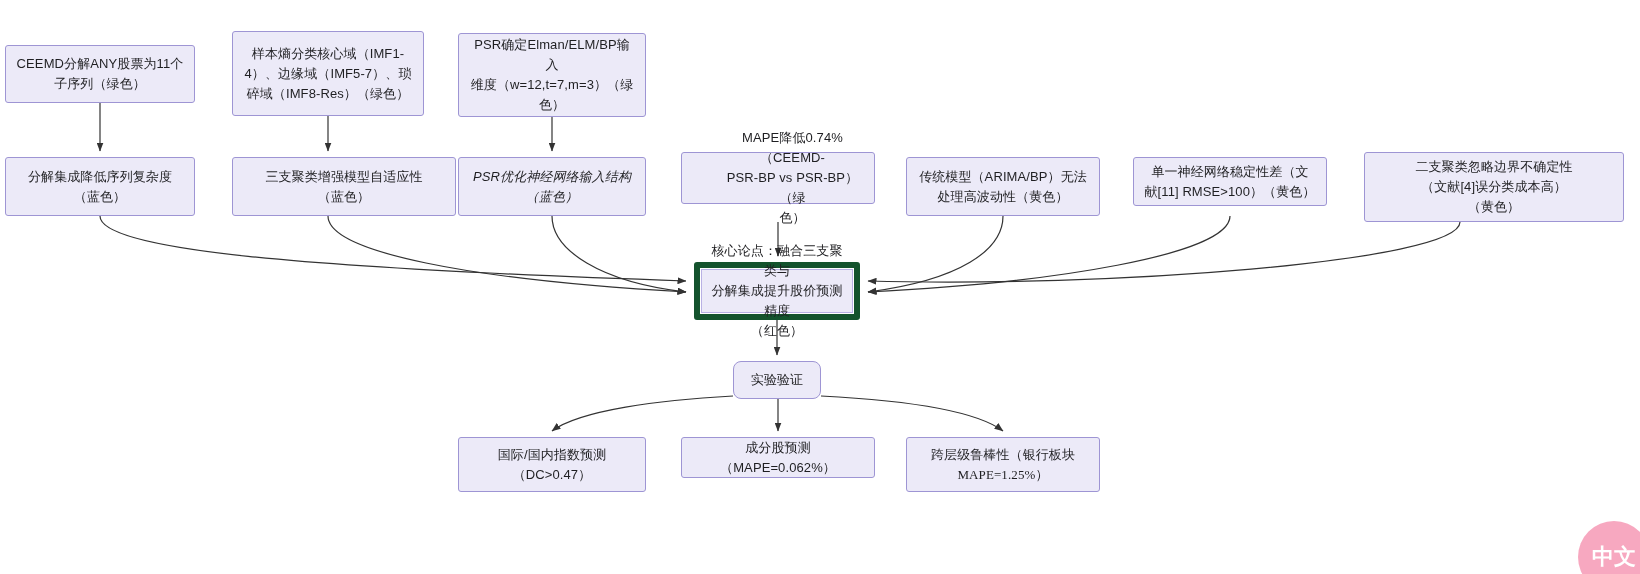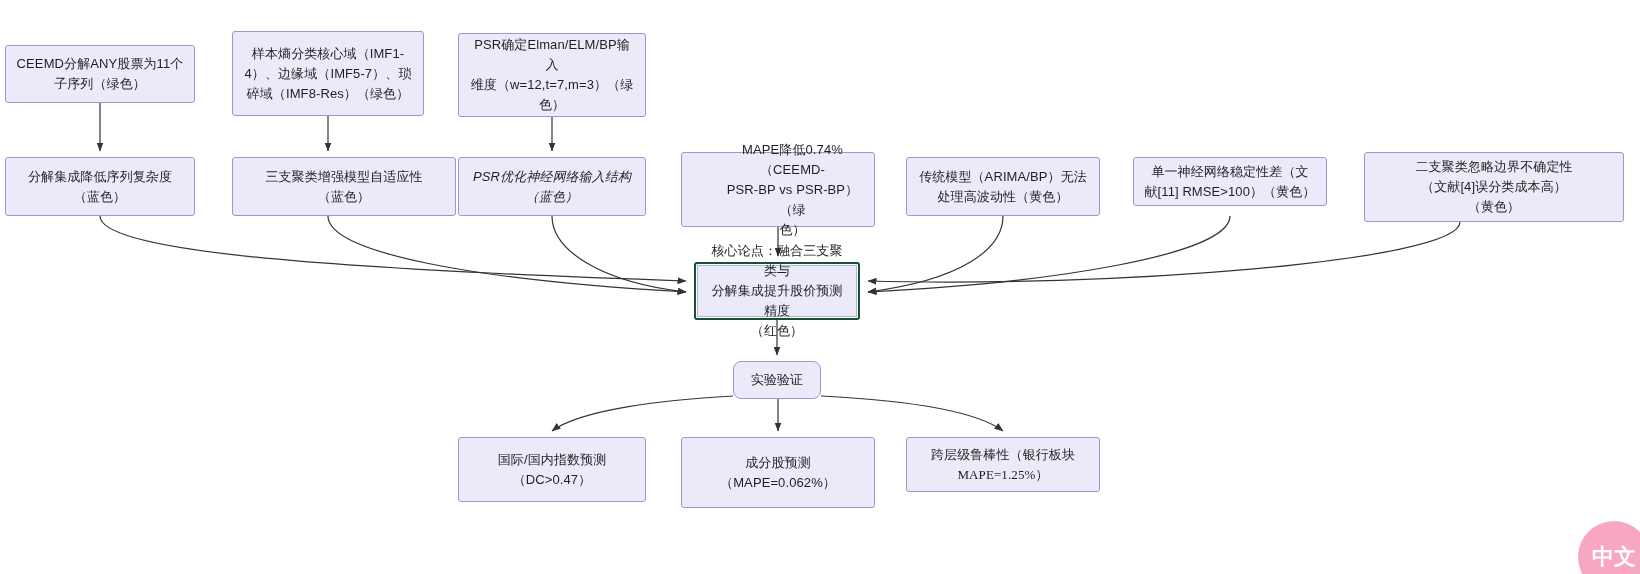--- a/index.html
+++ b/index.html
@@ -37,21 +37,21 @@
     align-items: center;
     justify-content: center;
     text-align: center;
     color: #1f1f22;
     font-size: 13px;
     line-height: 20px;
     padding: 4px 10px;
     letter-spacing: 0.1px;
   }
   .node.core {
-    border: 2px solid #14532d;
+    border: 6px solid #14532d;
     box-shadow: inset 0 0 0 1px #ffffff, inset 0 0 0 2px #b9b1e4;
     background: #ECEAF8;
   }
   .node-text {
     display: block;
     width: 100%;
     white-space: pre-line;
   }
   .watermark {
     position: absolute;
@@ -117,21 +117,21 @@
 （蓝色）</span>
       </div>
       <div class="node" style="left: 232px; top: 157px; width: 224px; height: 59px;">
         <span class="node-text">三支聚类增强模型自适应性
 （蓝色）</span>
       </div>
       <div class="node" style="left: 458px; top: 157px; width: 188px; height: 59px; font-style: italic;">
         <span class="node-text">PSR优化神经网络输入结构
 （蓝色）</span>
       </div>
-      <div class="node" style="left: 681px; top: 152px; width: 194px; height: 75px; padding-left: 39px;">
+      <div class="node" style="left: 681px; top: 152px; width: 194px; height: 52px; padding-left: 39px;">
         <span class="node-text">MAPE降低0.74%（CEEMD-
 PSR-BP vs PSR-BP）（绿
 色）</span>
       </div>
       <div class="node" style="left: 906px; top: 157px; width: 194px; height: 59px;">
         <span class="node-text">传统模型（ARIMA/BP）无法
 处理高波动性（黄色）</span>
       </div>
       <div class="node" style="left: 1133px; top: 157px; width: 194px; height: 49px;">
         <span class="node-text">单一神经网络稳定性差（文
@@ -143,25 +143,25 @@
 （黄色）</span>
       </div>
       <div class="node core" style="left: 694px; top: 262px; width: 166px; height: 58px;">
         <span class="node-text">核心论点：融合三支聚类与
 分解集成提升股价预测精度
 （红色）</span>
       </div>
       <div class="node" style="left: 733px; top: 361px; width: 88px; height: 38px; border-radius: 8px;">
         <span class="node-text">实验验证</span>
       </div>
-      <div class="node" style="left: 458px; top: 437px; width: 188px; height: 65px;">
+      <div class="node" style="left: 458px; top: 437px; width: 188px; height: 55px;">
         <span class="node-text">国际/国内指数预测
 （DC&gt;0.47）</span>
       </div>
-      <div class="node" style="left: 681px; top: 437px; width: 194px; height: 71px;">
+      <div class="node" style="left: 681px; top: 437px; width: 194px; height: 41px;">
         <span class="node-text">成分股预测
 （MAPE=0.062%）</span>
       </div>
       <div class="node" style="left: 906px; top: 437px; width: 194px; height: 55px; font-family: Liberation Serif, serif;">
         <span class="node-text">跨层级鲁棒性（银行板块
 MAPE=1.25%）</span>
       </div>
     </div>
   <div class="watermark" style="left: 1578px; top: 521px; width: 72px; height: 72px; background: rgb(247, 168, 192);">
     <span>中文</span>

